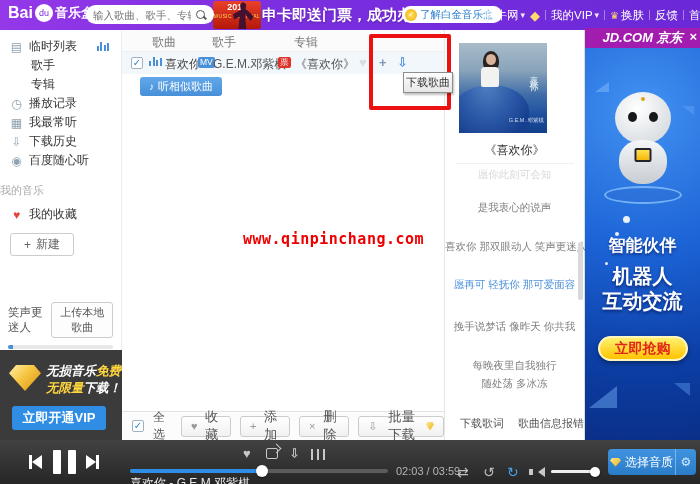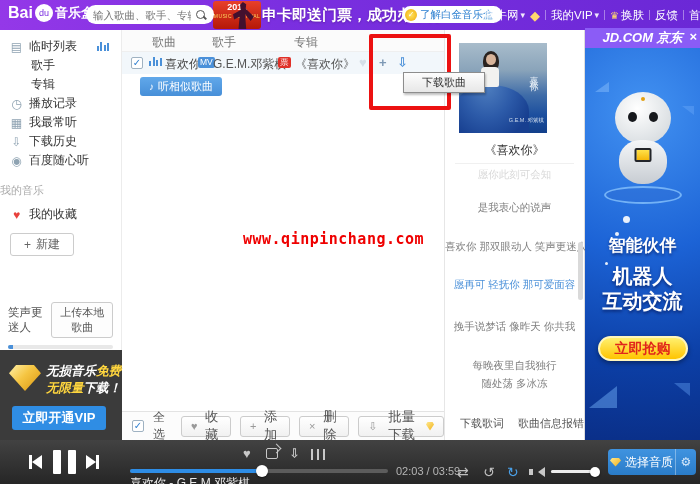--- a/index.html
+++ b/index.html
@@ -117,21 +117,21 @@
             border-radius:3px; background:linear-gradient(#fff,#f1f1f1); padding:0 9px; color:#555; cursor:pointer; }
   .tb-ic { color:#999; font-size:11px; }
   .tb-diamond { width:11px; height:9px; background:linear-gradient(135deg,#ffe88e,#f0b016);
                 clip-path:polygon(50% 100%,0 32%,22% 0,78% 0,100% 32%); }
 
   
   .red-box { position:absolute; left:369px; top:34px; width:82px; height:76px;
              border:4px solid #ec1111; border-radius:2px; z-index:40; pointer-events:none; }
   .dl-tooltip { position:absolute; left:403px; top:72px; z-index:45;
                 background:linear-gradient(#fdfdfd,#e7e7e7); border:1px solid #8d8d8d;
-                padding:2px 18px; font-size:11px; color:#333; box-shadow:1px 2px 2px rgba(0,0,0,.25); }
+                padding:2px 2px; font-size:11px; color:#333; box-shadow:1px 2px 2px rgba(0,0,0,.25); }
   .watermark { position:absolute; left:243px; top:230px; z-index:50; color:#ef0000;
                font-family:"DejaVu Sans Mono","Liberation Mono",monospace;
                font-size:15px; font-weight:bold; letter-spacing:.5px; }
 
   
   .lyricpane { position:absolute; left:445px; top:30px; width:140px; height:410px; background:#fff;
                border-right:1px solid #ddd; }
   .cover { position:absolute; left:14px; top:13px; width:88px; height:90px; overflow:hidden;
            background:linear-gradient(180deg,#a8bccb 0%,#8aa4ba 30%,#3f6ca8 58%,#1c4f9e 80%,#123f8a 100%); }
   .fg-hair { position:absolute; left:24px; top:8px; width:16px; height:20px; background:#2a2320; border-radius:50% 50% 40% 40%; }
@@ -151,21 +151,21 @@
   .lyr.active { color:#4a90d9; }
   .l0{top:138px;} .l1{top:171px;} .l2{top:210px;} .l3{top:248px;} .l4{top:290px;} .l5{top:329px;} .l6{top:347px;}
   .lyr-links { position:absolute; top:386px; width:100%; display:flex; justify-content:flex-end; gap:14px;
                font-size:11px; color:#555; }
   .lyr-links span { cursor:pointer; }
   .lyr-scroll { position:absolute; right:1px; top:212px; width:5px; height:58px; background:#d9d9d9;
                 border-radius:3px; cursor:pointer; }
 
   
   .adpane { position:absolute; left:585px; top:28px; width:115px; height:412px; overflow:hidden; z-index:6; }
-  .ad-head { position:relative; height:20px; background:#8b5cf6; color:#fff; font-weight:bold;
+  .ad-head { position:relative; height:20px; background:#a21caf; color:#fff; font-weight:bold;
              font-style:italic; font-size:13px; text-align:center; line-height:20px; }
   .ad-close { position:absolute; right:3px; top:-1px; font-size:13px; font-weight:bold; font-style:normal; cursor:pointer; }
   .ad-body { position:absolute; left:0; right:0; top:20px; bottom:0;
              background:radial-gradient(circle at 50% 16%,#4292f2 0%,#1c63d6 42%,#0c3fa6 75%,#0a2f88 100%); }
   .tri { position:absolute; width:0; height:0; border-style:solid; opacity:.8; }
   .tri1 { left:10px; top:34px; border-width:0 0 10px 14px; border-color:transparent transparent rgba(150,200,255,.5) transparent; }
   .tri2 { right:6px; top:58px; border-width:0 12px 9px 0; border-color:transparent rgba(120,180,255,.4) transparent transparent; }
   .tri3 { left:4px; bottom:32px; border-width:0 0 22px 28px; border-color:transparent transparent rgba(120,185,255,.55) transparent; }
   .tri4 { right:10px; bottom:44px; border-width:0 16px 13px 0; border-color:transparent rgba(110,175,255,.45) transparent transparent; }
   .rb-head { position:absolute; left:50%; transform:translateX(-50%); top:44px; width:56px; height:52px;

